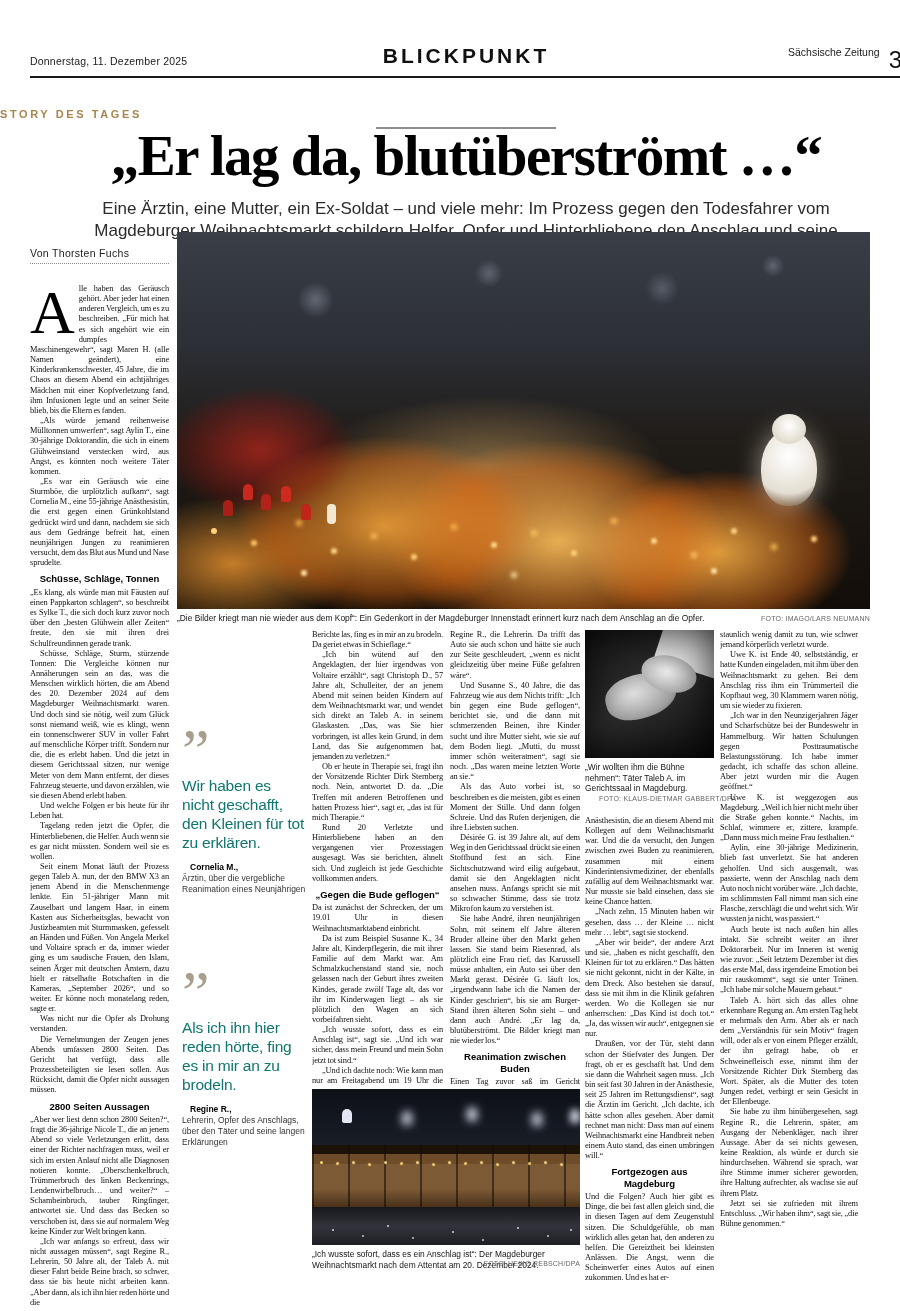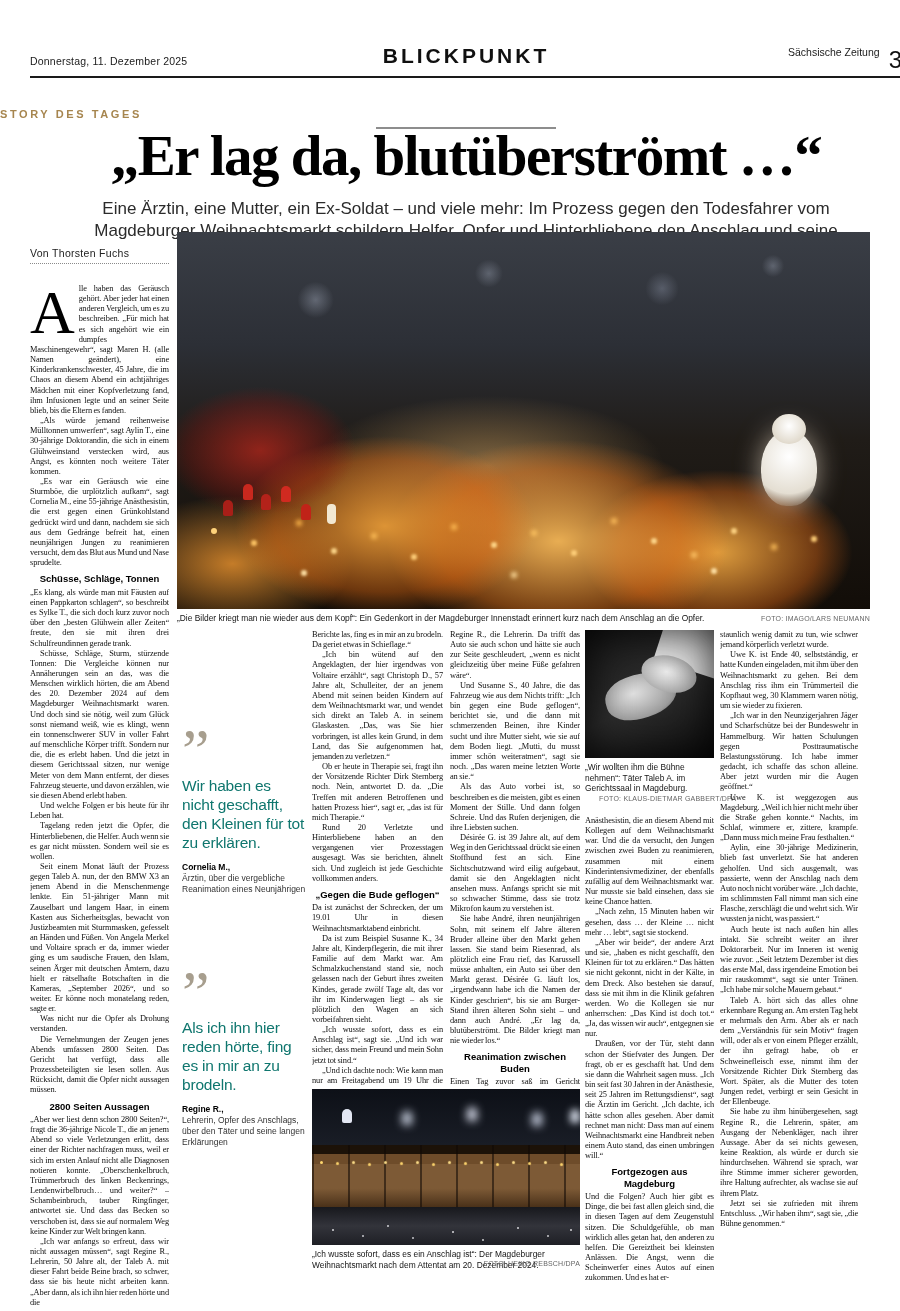--- a/index.html
+++ b/index.html
@@ -35,21 +35,21 @@
   .sub{margin:5px 0 3px;text-align:center;text-indent:0;
         font:700 9.5px/1.2 "Liberation Sans",sans-serif;color:#000;letter-spacing:0;word-spacing:0;}
   .byline{font:10.5px "Liberation Sans",sans-serif;color:#222;letter-spacing:.3px;text-align:left;
         padding-bottom:4px;border-bottom:1px dotted #8a8a8a;margin-bottom:20px;word-spacing:0;}
   .dropcap{float:left;font:400 62px/0.82 "Liberation Serif",serif;color:#000;padding:3px 4px 0 0;}
   
   .pull{position:absolute;left:182px;width:124px;font-family:"Liberation Sans",sans-serif;}
   #q1{top:733px;} #q2{top:975px;}
   .qmark{font:400 62px/0.55 "Liberation Serif",serif;color:#a79e8e;height:34px;}
   .qtext{margin-top:10px;font:400 15.5px/1.22 "Liberation Sans",sans-serif;color:#0f766e;letter-spacing:-.2px;}
-  .qname{margin-top:9px;font:700 8.5px/1.3 "Liberation Sans",sans-serif;color:#000;}
+  .qname{margin-top:9px;font:700 8.5px/1.3 "Liberation Sans",sans-serif;color:#000;margin-left:8px;}
   .qrole{font:400 8.5px/1.3 "Liberation Sans",sans-serif;color:#333;}
   
   figure{margin:0;position:absolute;overflow:hidden;}
   #photo-main{left:177px;top:232px;width:693px;height:377px;background-color:#14110c;
     background-image:
       radial-gradient(ellipse 120px 80px at 12% 58%, rgba(205,40,28,.65), rgba(150,20,15,.28) 60%, transparent 80%),
       radial-gradient(ellipse 200px 120px at 30% 78%, rgba(255,170,60,.85), rgba(255,120,20,.38) 55%, transparent 75%),
       radial-gradient(ellipse 220px 130px at 55% 82%, rgba(255,190,90,.9), rgba(255,130,30,.42) 55%, transparent 78%),
       radial-gradient(ellipse 180px 110px at 78% 85%, rgba(255,180,70,.85), rgba(255,120,25,.38) 55%, transparent 75%),
       radial-gradient(ellipse 160px 90px at 8% 88%, rgba(255,160,50,.75), transparent 75%),

